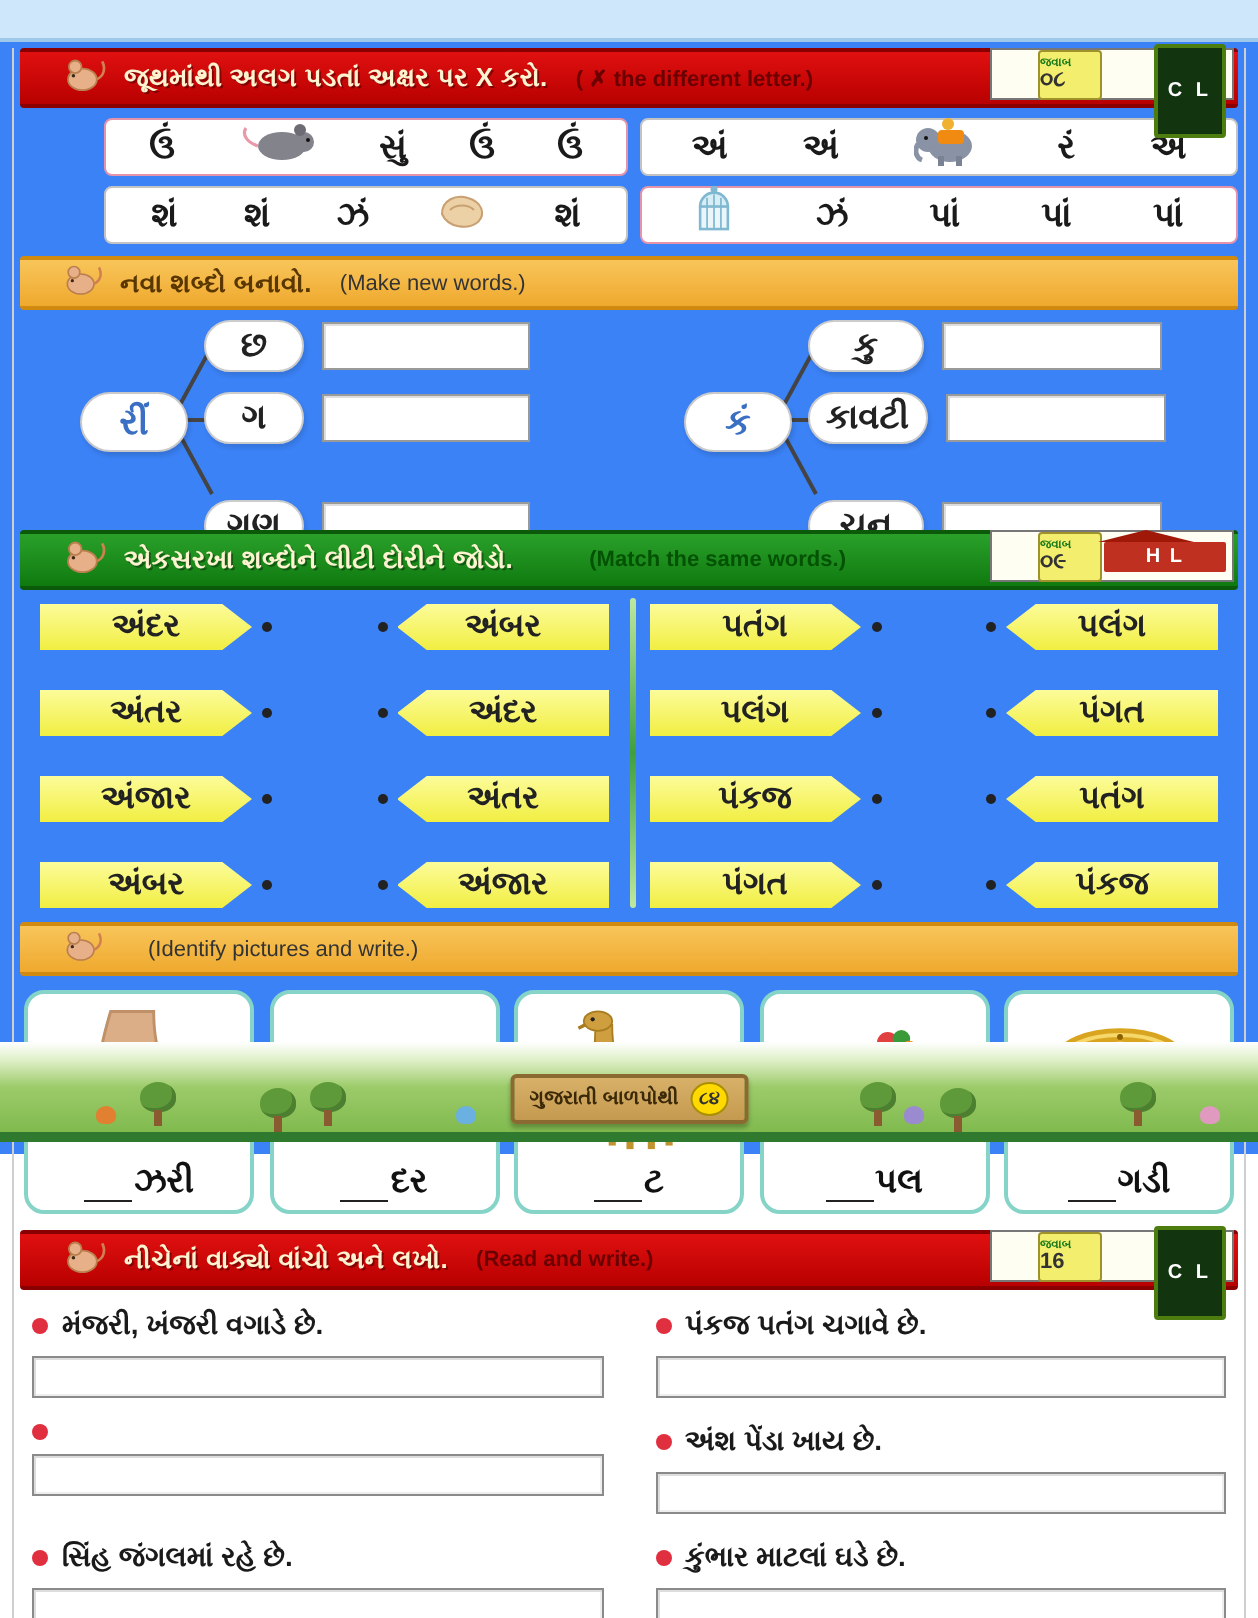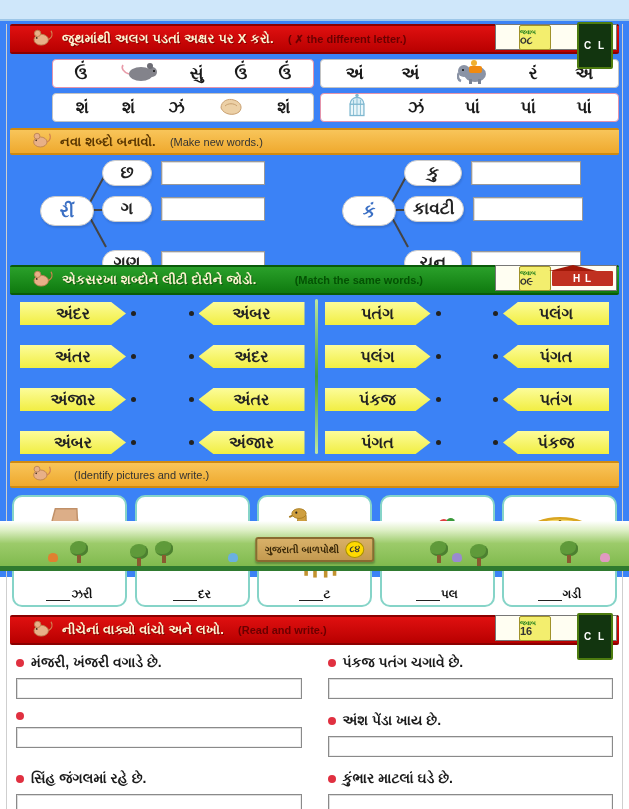--- a/index.html
+++ b/index.html
@@ -55,21 +55,21 @@
   .chev{height:23px;display:flex;align-items:center;justify-content:center;font-weight:bold;font-size:16px;color:#222;background:linear-gradient(180deg,#fcfc9a,#f1ee42);}
   .chev-l{width:106px;clip-path:polygon(0 0,86% 0,100% 50%,86% 100%,0 100%);}
   .chev-r{width:106px;clip-path:polygon(14% 0,100% 0,100% 100%,14% 100%,0 50%);}
   .mdot{width:5px;height:5px;border-radius:50%;background:#222;flex:0 0 auto;}
   .msp{flex:1;}
   .vdiv{position:absolute;left:50%;top:4px;bottom:4px;width:3px;background:linear-gradient(180deg,#bfe8a0,#3f9f3f,#bfe8a0);border-radius:2px;}
   
   .cards{display:flex;justify-content:space-between;padding:7px 2px 5px;}
   .card{width:115px;height:112px;border:2px solid #86d4c8;border-radius:10px;background:#fff;box-sizing:border-box;display:flex;flex-direction:column;align-items:center;justify-content:flex-end;padding-bottom:4px;}
   .card .pic{flex:1;display:flex;align-items:center;justify-content:center;}
-  .cword{font-size:12px;font-weight:bold;color:#111;display:flex;align-items:flex-end;gap:1px;}
+  .cword{font-size:17px;font-weight:bold;color:#111;display:flex;align-items:flex-end;gap:1px;}
   .blank{display:inline-block;width:24px;border-bottom:1.6px solid #222;height:14px;}
   
   .sents{display:grid;grid-template-columns:1fr 1fr;column-gap:26px;row-gap:13px;padding:9px 6px 2px;}
   .sent .txt{display:flex;align-items:center;gap:7px;font-size:14px;font-weight:bold;color:#1a1a1a;}
   .sent .bdot{width:8px;height:8px;border-radius:50%;background:#e03040;flex:0 0 auto;}
   .write-line{height:19px;margin-top:7px;background:#fff;border:1px solid #8a8a8a;box-shadow:inset 1px 1px 0 #ddd,inset -1px -1px 0 #eee;}
   .note{font-size:8.5px;color:#3a3a3a;text-align:center;margin-top:9px;}
   
   .scene{position:absolute;left:0;right:0;bottom:6px;height:50px;background:linear-gradient(180deg,#ffffff 0%,#dff0c8 18%,#9ccb6a 45%,#7ab648 100%);overflow:hidden;}
   .scene .bar{position:absolute;left:0;right:0;bottom:0;height:5px;background:#2f7a2f;}

